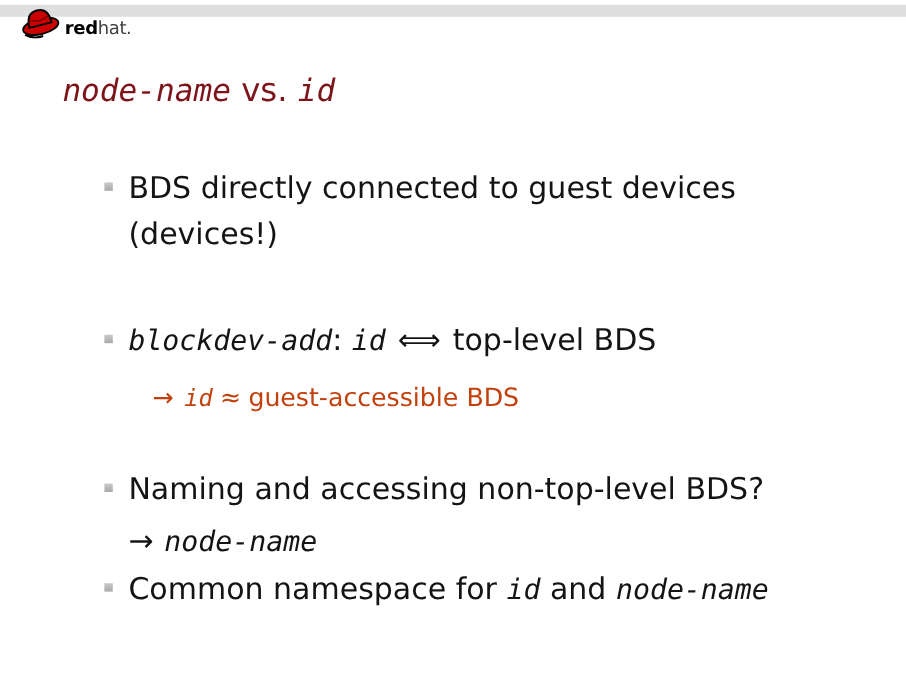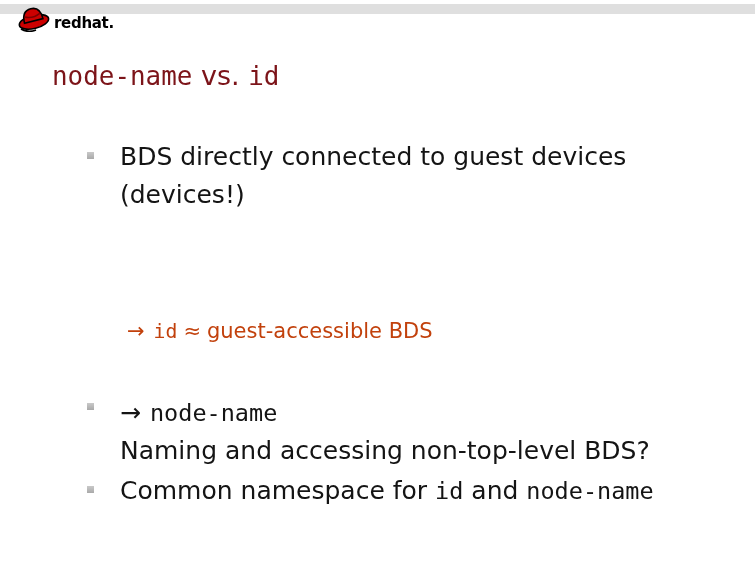--- a/index.html
+++ b/index.html
@@ -9,35 +9,35 @@
 
   
   .band{position:absolute;left:0;top:4px;width:755px;height:10px;background:#dfdfdf;}
 
   
   .logo{position:absolute;left:15px;top:2px;display:flex;align-items:flex-end;}
   .logo svg{display:block;}
   .logo-text{margin-left:3px;font-size:15px;line-height:15px;letter-spacing:-0.3px;
              padding-bottom:1px;color:#000;}
   .logo-text .b{font-weight:700;}
-  .logo-text .r{font-weight:700;color:#000000;}
+  .logo-text .r{font-weight:400;color:#404040;}
 
   
   .title{position:absolute;left:52px;top:60px;font-size:27px;color:#7c1419;white-space:nowrap;}
   .title .mono{font-family:"DejaVu Sans Mono",monospace;font-size:0.96em;}
   .title .vs{font-weight:400;font-family:"DejaVu Sans",sans-serif;}
 
   
   .item{position:absolute;left:87px;display:flex;font-size:25px;line-height:38px;
         font-weight:400;color:#141414;}
   .sq{flex:none;width:7px;height:7px;margin-top:14px;
       background:linear-gradient(#c9c9c9,#a9a9a9);}
   .txt{margin-left:13px;max-width:580px;}
-  .ln{white-space:nowrap;margin-left:13px;}
-  .mono{font-family:"DejaVu Sans Mono",monospace;font-size:0.94em;}
+  .ln{white-space:nowrap;}
+  .mono{font-family:"DejaVu Sans Mono",monospace;font-size:0.94em;font-style:italic;}
   .lr-arrow{margin:0 10px;font-family:"DejaVu Sans",sans-serif;}
   .to-arrow{margin-right:9px;}
   .approx{margin:0 6px;}
   .subline{position:absolute;left:127px;font-size:21px;line-height:38px;color:#c2410c;white-space:nowrap;}
   .ln2{margin-top:5px;}
 </style>
 </head>
 <body>
 
 <div class="slide">
@@ -62,28 +62,34 @@
 
   <div class="item" style="top:138px">
     <span class="sq"></span>
     <div class="txt">
       <div class="ln">BDS directly connected to guest devices</div>
       <div class="ln">(devices!)</div>
     </div>
   </div>
 
 
+  <div class="item" style="top:265px">
+    <span class="sq"></span>
+    <div class="txt">
+      <div class="ln"><span class="mono">blockdev-add</span><span>: </span><span class="mono">id</span><span class="lr-arrow">⟺</span><span>top-level BDS</span></div>
+    </div>
+  </div>
 
   <div class="subline" style="top:312px"><span class="to-arrow">→</span><span class="mono">id</span><span class="approx">≈</span><span>guest-accessible BDS</span></div>
 
   <div class="item" style="top:389px">
     <span class="sq"></span>
     <div class="txt">
+      <div class="ln">Naming and accessing non-top-level BDS?</div>
       <div class="ln ln2"><span class="to-arrow">→</span><span class="mono">node-name</span></div>
-      <div class="ln">Naming and accessing non-top-level BDS?</div>
     </div>
   </div>
 
   <div class="item" style="top:472px">
     <span class="sq"></span>
     <div class="txt">
       <div class="ln"><span>Common namespace for </span><span class="mono">id</span><span> and </span><span class="mono">node-name</span></div>
     </div>
   </div>
 

